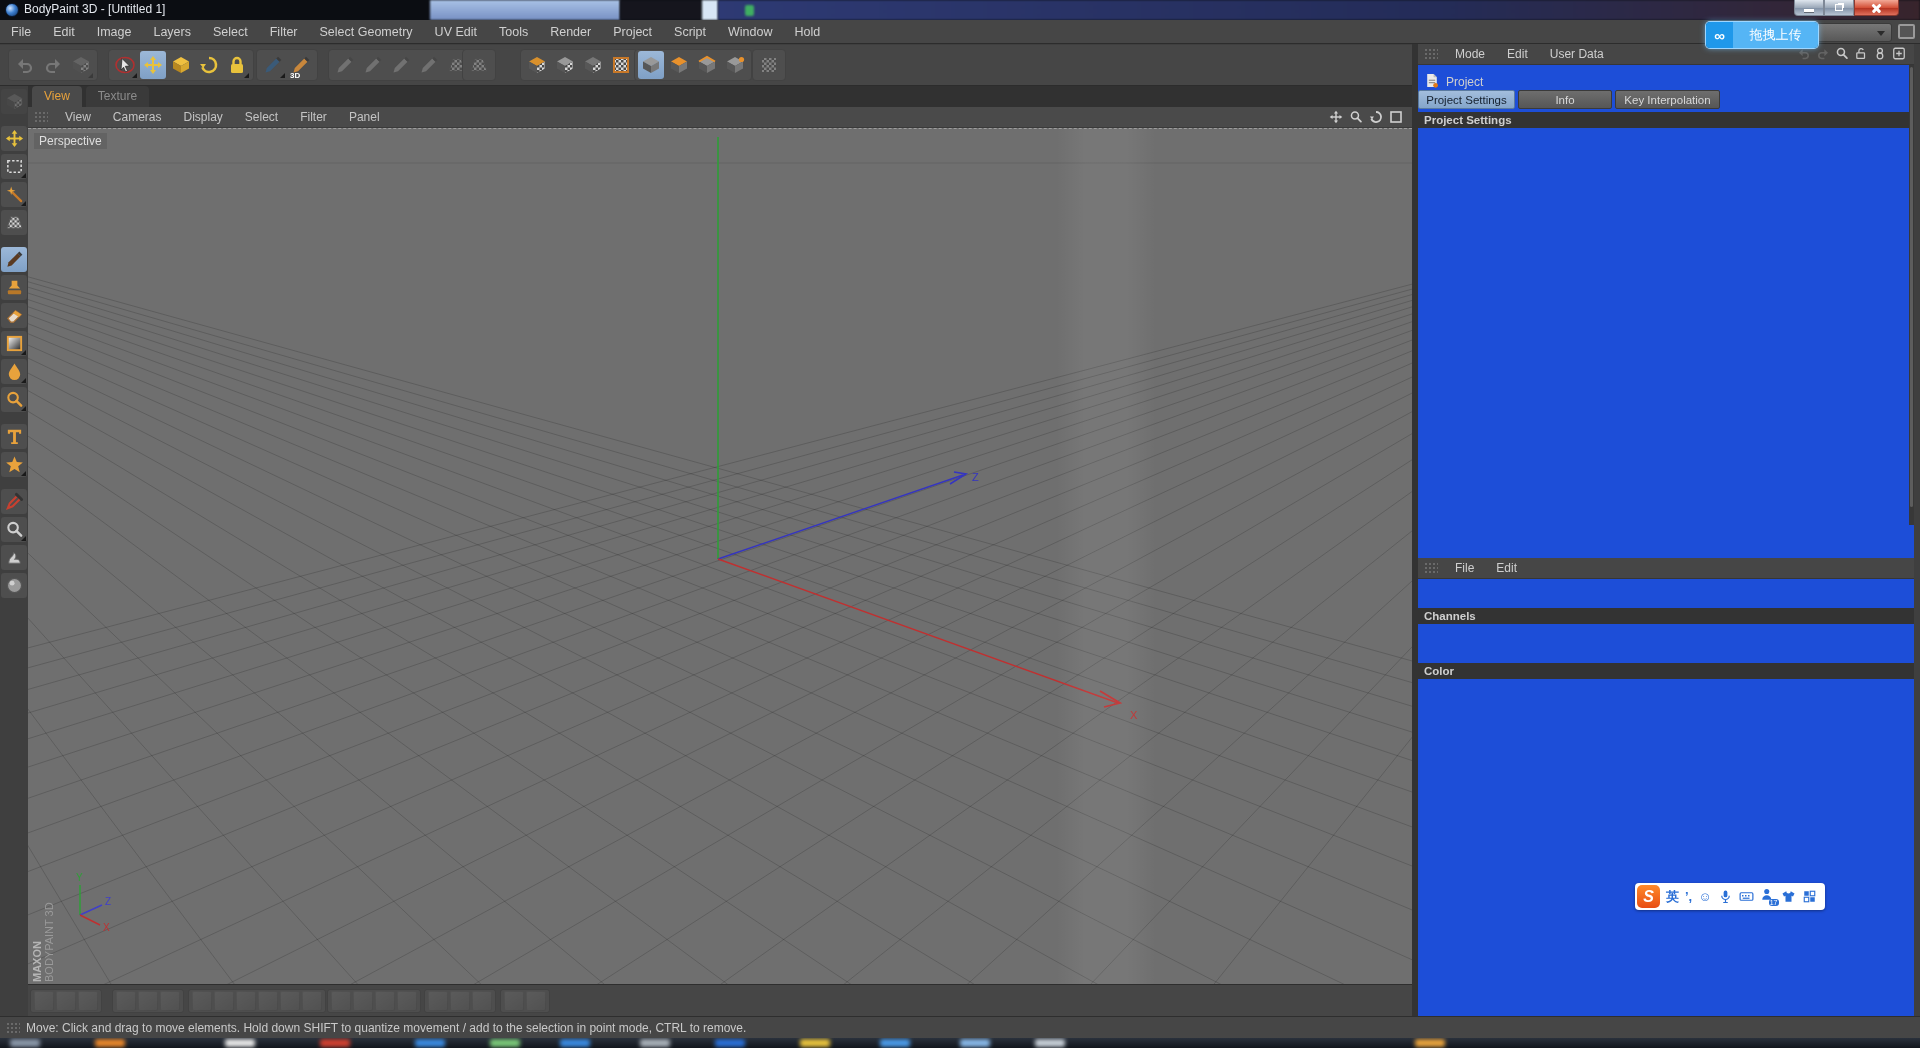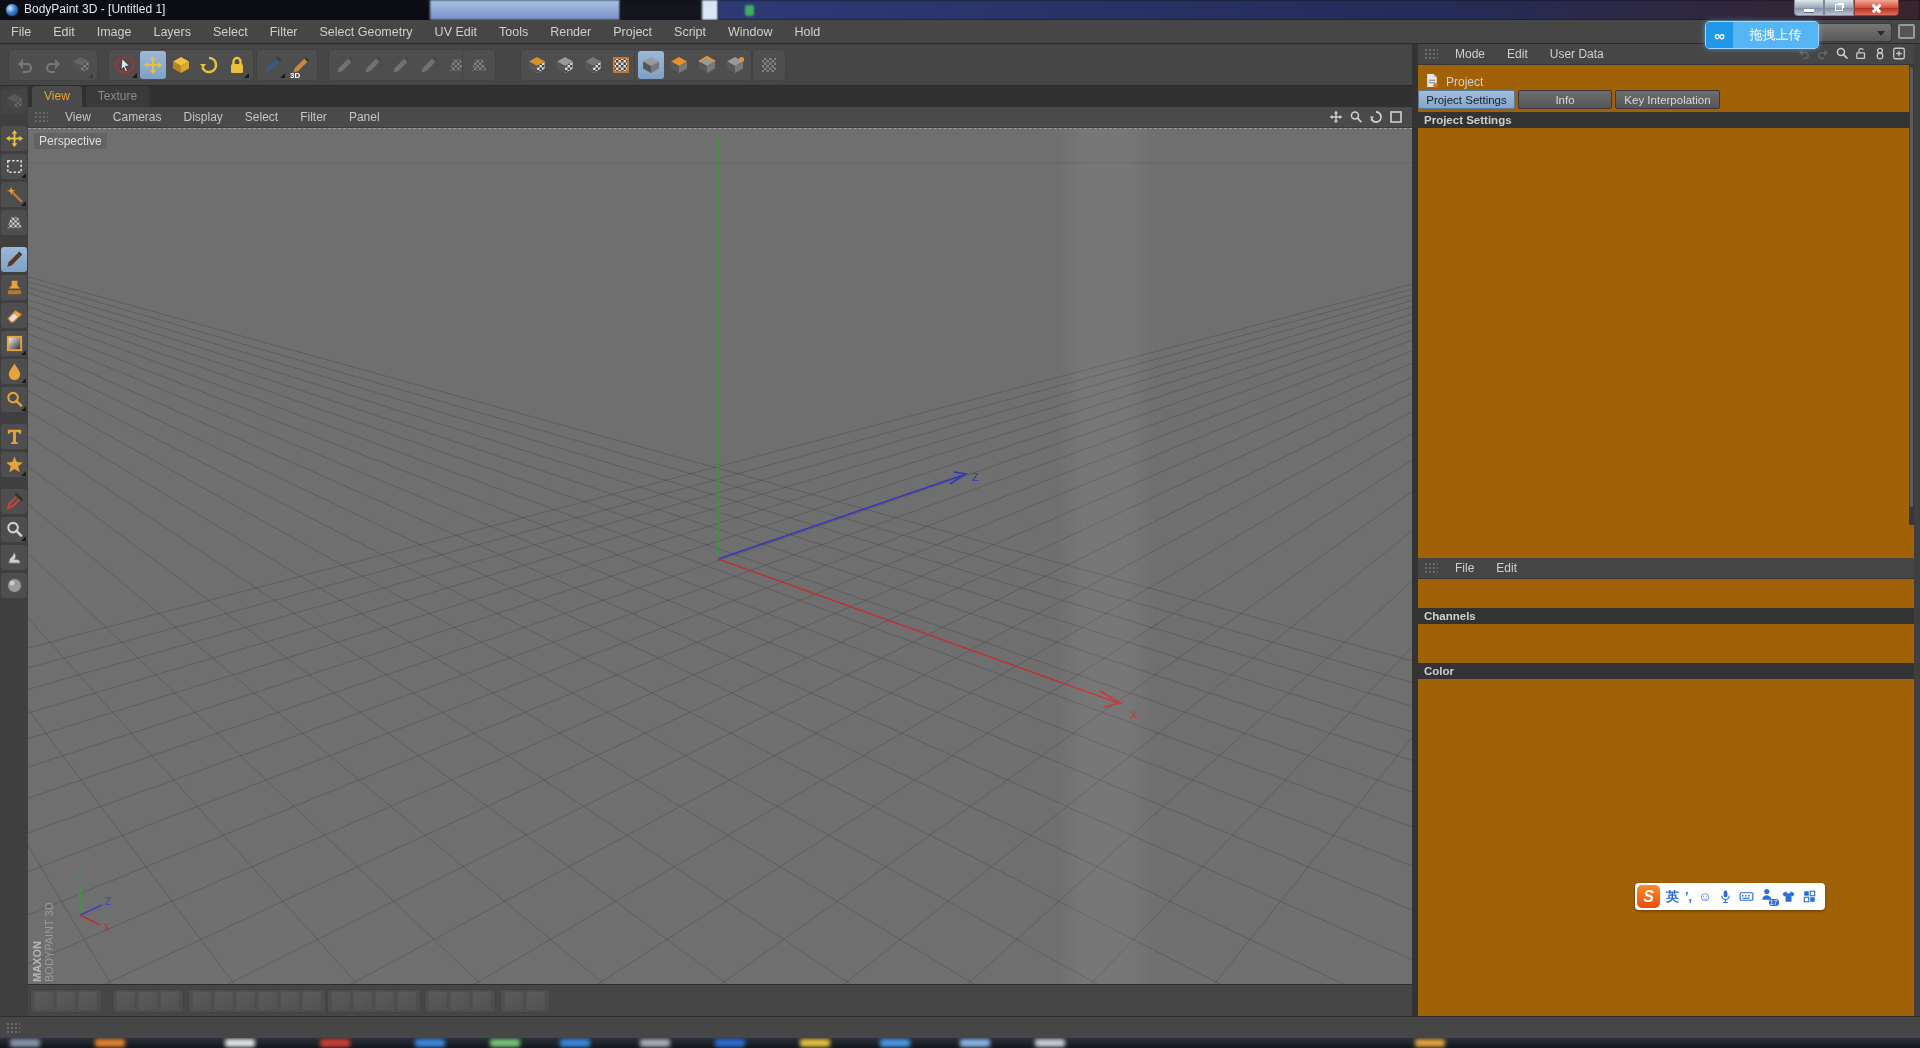--- a/index.html
+++ b/index.html
@@ -69,21 +69,21 @@
   .gizmo { position:absolute; left:34px; top:742px; width:60px; height:64px; font-size:10px; }
   .vp-bottom { position:absolute; left:0; top:898px; width:1384px; height:32px; background:#464646; border-top:1px solid #2e2e2e; }
   .bgroup { position:absolute; top:4px; height:24px; background:#4e4e4e; border:1px solid #424242; border-radius:3px; display:flex; align-items:center; padding:0 2px; }
   .bicon { width:20px; height:20px; margin:0 1px; border-radius:2px; background:linear-gradient(145deg, rgba(255,255,255,.14), rgba(255,255,255,.03));
     box-shadow:inset 0 0 0 1px rgba(0,0,0,.15); opacity:.55; }
   .brand { position:absolute; left:0px; top:748px; width:28px; height:150px; }
   .brand span { position:absolute; transform:rotate(-90deg); transform-origin:left top; white-space:nowrap; color:#9a9a9a; }
   .brand .b1 { left:3px; top:148px; font-weight:bold; font-size:11px; color:#b5b5b5; }
   .brand .b2 { left:15px; top:148px; font-size:11px; }
   
-  .rpanel { position:absolute; left:1418px; top:44px; width:502px; height:972px; background:#a16207; border-left:6px solid #333; margin-left:-6px; }
+  .rpanel { position:absolute; left:1418px; top:44px; width:502px; height:972px; background:#1d4ed8; border-left:6px solid #333; margin-left:-6px; }
   .rp { position:absolute; font-size:11.5px; color:#b6b6b6; }
   .am-menurow { left:0; top:0; width:100%; height:21px; background:#464646; border-bottom:1px solid #363636; display:flex; align-items:center; }
   .am-menurow .menu-item { font-size:12px; height:21px; line-height:21px; }
   .am-righticons { position:absolute; right:8px; top:2px; display:flex; gap:5px; }
   .am-righticons svg { width:14px; height:15px; }
   .objrow { left:0; top:23px; width:100%; height:22px; display:flex; align-items:flex-end; }
   .amtabs { left:0; top:46px; width:100%; height:20px; display:flex; }
   .amtab { height:19px; line-height:19px; text-align:center; font-size:11.5px; margin-right:3px; border-radius:2px;
     background:linear-gradient(#6e6e6e,#565656); color:#d8d8d8; border:1px solid #3a3a3a; }
   .amtab.active { background:linear-gradient(#a3bedd,#84a5ca); color:#15202e; border-color:#5a7aa0; }
@@ -754,20 +754,21 @@
           <use href="#s-shirt"></use>
         </svg>
       <svg>
           <use href="#s-grid4"></use>
         </svg>
     </div>
   </div>
 
   <div class="statusbar">
     <div class="grip"></div>
+    <span class="txt">Move: Click and drag to move elements. Hold down SHIFT to quantize movement / add to the selection in point mode, CTRL to remove.</span>
   </div>
 
   <div class="taskbar">
     <div class="tkb" style="left:10px;background:#8a97a8"></div>
     <div class="tkb" style="left:95px;background:#e8862a"></div>
     <div class="tkb" style="left:225px;background:#e8e8e8"></div>
     <div class="tkb" style="left:320px;background:#d04030"></div>
     <div class="tkb" style="left:415px;background:#3a8ae0"></div>
     <div class="tkb" style="left:490px;background:#7ac878"></div>
     <div class="tkb" style="left:560px;background:#3a8ae0"></div>

